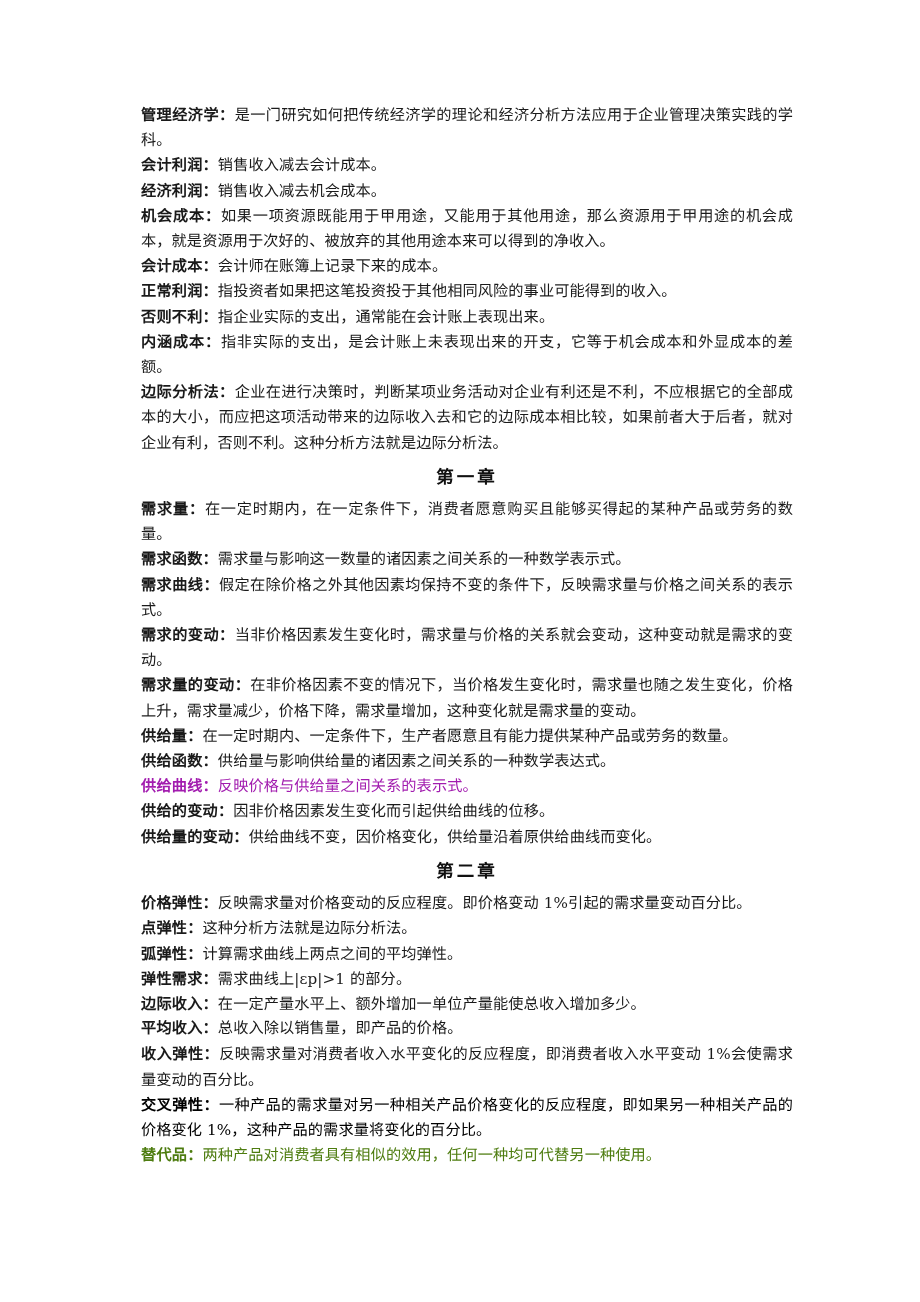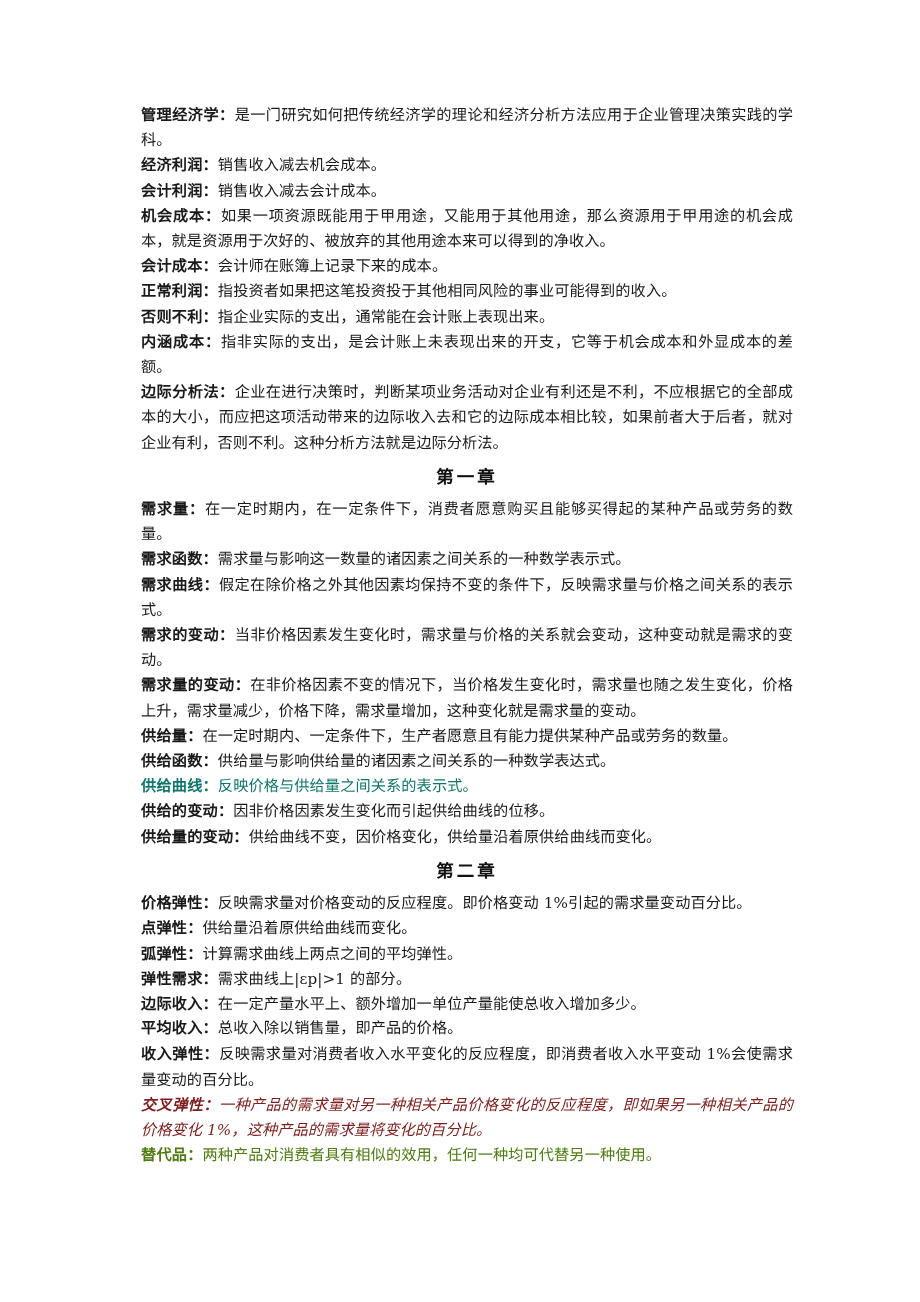--- a/index.html
+++ b/index.html
@@ -71,24 +71,24 @@
 <body>
 
 <div class="page" style="background: rgb(255, 255, 255);">
   <div class="content">
 
     <div>
       <p class="entry" style="color: rgb(26, 26, 26);">
         <span class="term">管理经济学</span><span class="colon">：</span><span class="body">是一门研究如何把传统经济学的理论和经济分析方法应用于企业管理决策实践的学科。</span>
       </p>
       <p class="entry" style="color: rgb(26, 26, 26);">
-        <span class="term">经济利润</span><span class="colon">：</span><span class="body">销售收入减去机会成本。</span>
+        <span class="term">会计利润</span><span class="colon">：</span><span class="body">销售收入减去会计成本。</span>
       </p>
       <p class="entry" style="color: rgb(26, 26, 26);">
-        <span class="term">会计利润</span><span class="colon">：</span><span class="body">销售收入减去会计成本。</span>
+        <span class="term">经济利润</span><span class="colon">：</span><span class="body">销售收入减去机会成本。</span>
       </p>
       <p class="entry" style="color: rgb(26, 26, 26);">
         <span class="term">机会成本</span><span class="colon">：</span><span class="body">如果一项资源既能用于甲用途，又能用于其他用途，那么资源用于甲用途的机会成本，就是资源用于次好的、被放弃的其他用途本来可以得到的净收入。</span>
       </p>
       <p class="entry" style="color: rgb(26, 26, 26);">
         <span class="term">会计成本</span><span class="colon">：</span><span class="body">会计师在账簿上记录下来的成本。</span>
       </p>
       <p class="entry" style="color: rgb(26, 26, 26);">
         <span class="term">正常利润</span><span class="colon">：</span><span class="body">指投资者如果把这笔投资投于其他相同风险的事业可能得到的收入。</span>
       </p>
@@ -119,55 +119,55 @@
       </p>
       <p class="entry" style="color: rgb(26, 26, 26);">
         <span class="term">需求量的变动</span><span class="colon">：</span><span class="body">在非价格因素不变的情况下，当价格发生变化时，需求量也随之发生变化，价格上升，需求量减少，价格下降，需求量增加，这种变化就是需求量的变动。</span>
       </p>
       <p class="entry" style="color: rgb(26, 26, 26);">
         <span class="term">供给量</span><span class="colon">：</span><span class="body">在一定时期内、一定条件下，生产者愿意且有能力提供某种产品或劳务的数量。</span>
       </p>
       <p class="entry" style="color: rgb(26, 26, 26);">
         <span class="term">供给函数</span><span class="colon">：</span><span class="body">供给量与影响供给量的诸因素之间关系的一种数学表达式。</span>
       </p>
-      <p class="entry" style="color: #0f766e;">
+      <p class="entry" style="color: #a21caf;">
         <span class="term">供给曲线</span><span class="colon">：</span><span class="body">反映价格与供给量之间关系的表示式。</span>
       </p>
       <p class="entry" style="color: rgb(26, 26, 26);">
         <span class="term">供给的变动</span><span class="colon">：</span><span class="body">因非价格因素发生变化而引起供给曲线的位移。</span>
       </p>
       <p class="entry" style="color: rgb(26, 26, 26);">
         <span class="term">供给量的变动</span><span class="colon">：</span><span class="body">供给曲线不变，因价格变化，供给量沿着原供给曲线而变化。</span>
       </p>
     </div>
 
     <h2 class="chapter">第二章</h2>
     <div>
       <p class="entry" style="color: rgb(26, 26, 26);">
         <span class="term">价格弹性</span><span class="colon">：</span><span class="body">反映需求量对价格变动的反应程度。即价格变动 1%引起的需求量变动百分比。</span>
       </p>
       <p class="entry" style="color: rgb(26, 26, 26);">
-        <span class="term">点弹性</span><span class="colon">：</span><span class="body">供给量沿着原供给曲线而变化。</span>
+        <span class="term">点弹性</span><span class="colon">：</span><span class="body">这种分析方法就是边际分析法。</span>
       </p>
       <p class="entry" style="color: rgb(26, 26, 26);">
         <span class="term">弧弹性</span><span class="colon">：</span><span class="body">计算需求曲线上两点之间的平均弹性。</span>
       </p>
       <p class="entry" style="color: rgb(26, 26, 26);">
         <span class="term">弹性需求</span><span class="colon">：</span><span class="body">需求曲线上|εp|&gt;1 的部分。</span>
       </p>
       <p class="entry" style="color: rgb(26, 26, 26);">
         <span class="term">边际收入</span><span class="colon">：</span><span class="body">在一定产量水平上、额外增加一单位产量能使总收入增加多少。</span>
       </p>
       <p class="entry" style="color: rgb(26, 26, 26); font-family: Liberation Mono, monospace;">
         <span class="term">平均收入</span><span class="colon">：</span><span class="body">总收入除以销售量，即产品的价格。</span>
       </p>
       <p class="entry" style="color: rgb(26, 26, 26);">
         <span class="term">收入弹性</span><span class="colon">：</span><span class="body">反映需求量对消费者收入水平变化的反应程度，即消费者收入水平变动 1%会使需求量变动的百分比。</span>
       </p>
-      <p class="entry" style="color: #7f1d1d; font-style: italic;">
+      <p class="entry" style="color: #000000;">
         <span class="term">交叉弹性</span><span class="colon">：</span><span class="body">一种产品的需求量对另一种相关产品价格变化的反应程度，即如果另一种相关产品的价格变化 1%，这种产品的需求量将变化的百分比。</span>
       </p>
       <p class="entry" style="color: #4d7c0f;">
         <span class="term">替代品</span><span class="colon">：</span><span class="body">两种产品对消费者具有相似的效用，任何一种均可代替另一种使用。</span>
       </p>
     </div>
 
   </div>
 </div>
 

